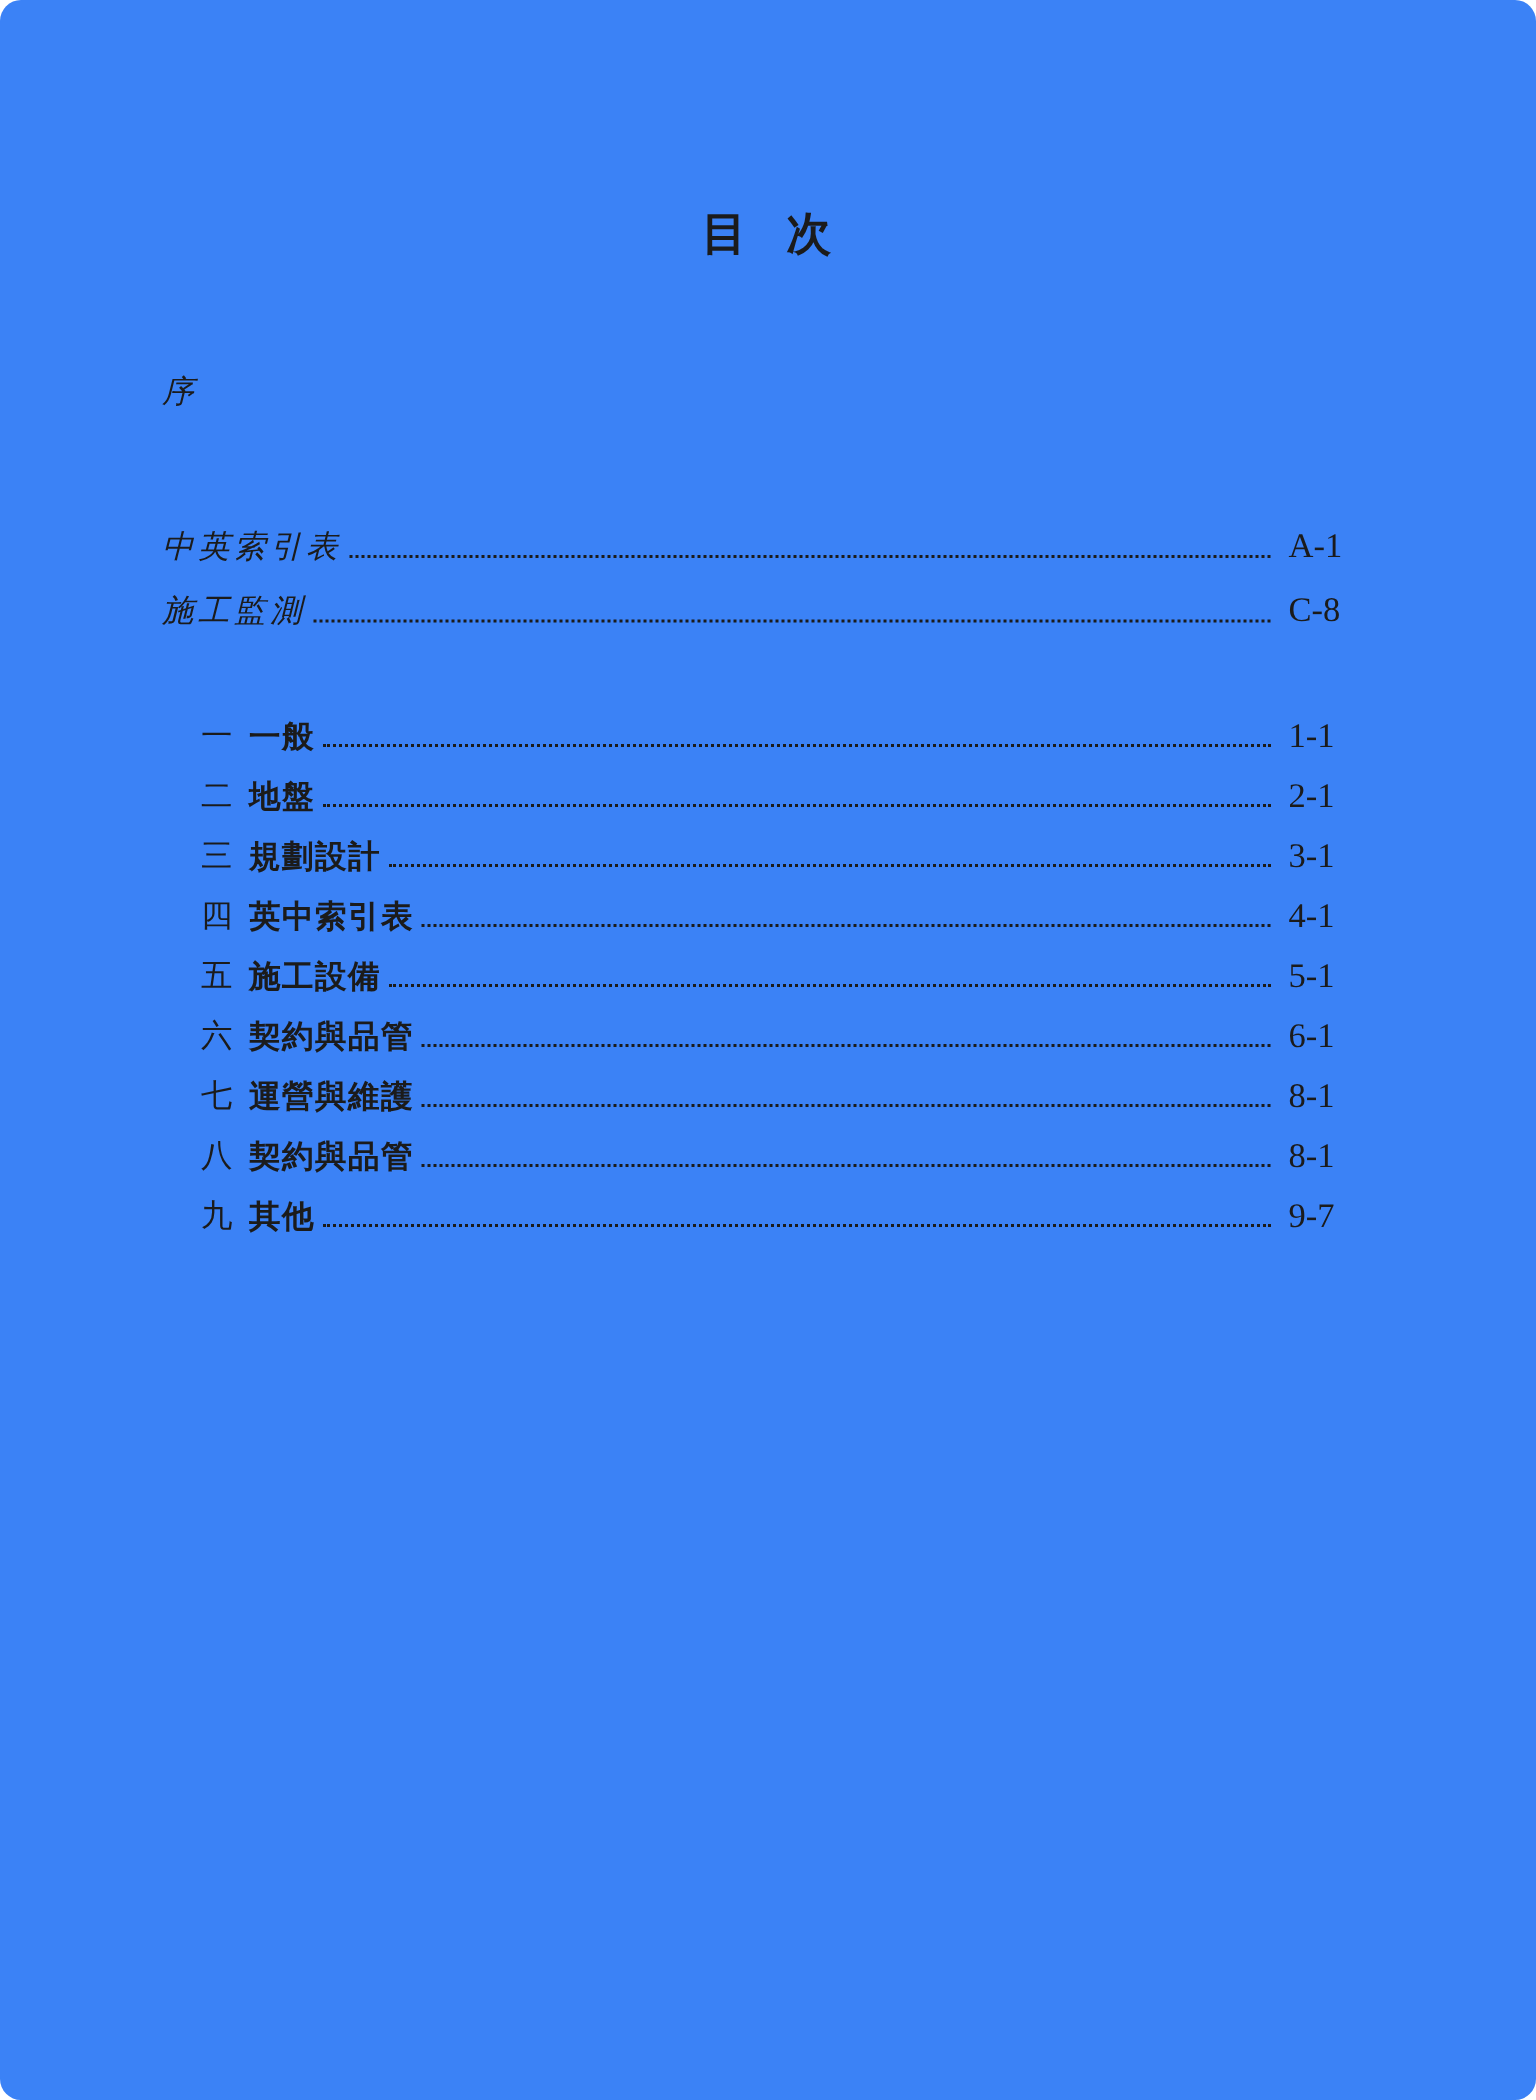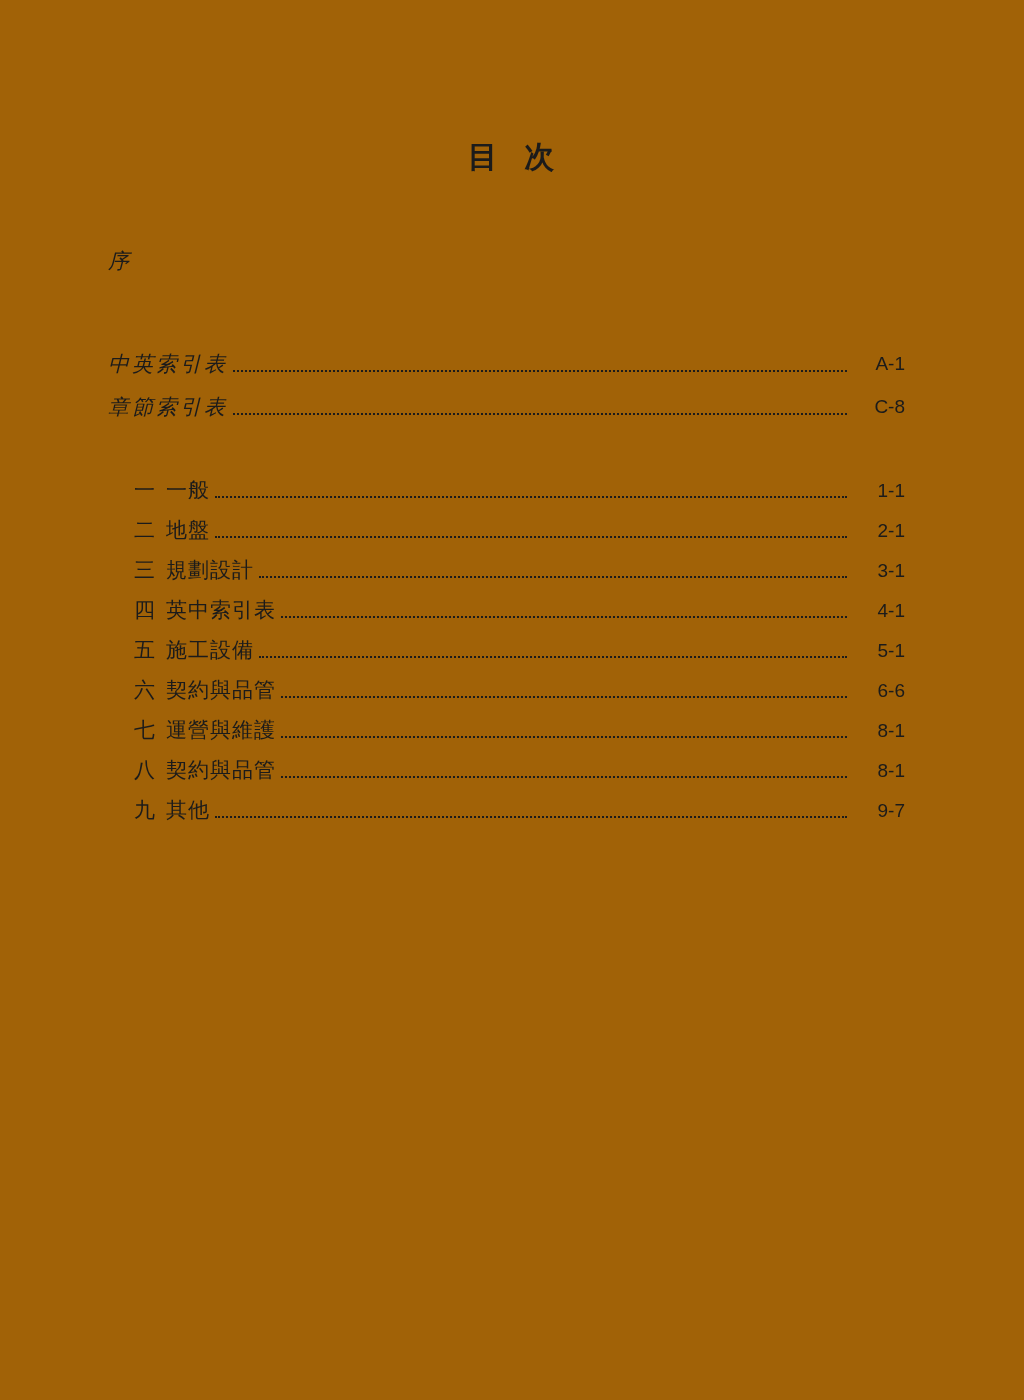--- a/index.html
+++ b/index.html
@@ -4,24 +4,25 @@
 <style>
   html, body {
     margin: 0;
     padding: 0;
     background: #ffffff;
   }
   .page {
     position: relative;
     width: 1024px;
     height: 1400px;
-    background: #a16207;
+    background: #3b82f6;
     color: #1b1b1b;
     font-family: "DejaVu Serif", serif;
     overflow: hidden;
+    border-radius: 14px;
   }
   .doc-title {
     position: absolute;
     top: 140px;
     left: 0;
     right: 0;
     text-align: center;
     font-size: 30px;
     line-height: 34px;
     font-weight: bold;
@@ -69,35 +70,36 @@
     white-space: nowrap;
     flex: 0 0 auto;
   }
   .chapter-num {
     flex: 0 0 auto;
     letter-spacing: 0;
     margin-right: 11px;
   }
   .chapter-label {
     letter-spacing: 1px;
+    font-weight: bold;
   }
   .leader {
     flex: 1 1 auto;
     border-bottom: 2px dotted #1b1b1b;
     margin: 0 12px 7px 5px;
     min-width: 20px;
   }
   .row-page {
     flex: 0 0 auto;
     width: 46px;
-    text-align: right;
-    font-family: Liberation Sans, sans-serif;
+    text-align: left;
+    font-family: Liberation Serif, serif;
     font-style: normal;
     letter-spacing: 0;
-    font-size: 19px;
+    font-size: 23px;
     white-space: nowrap;
   }
 </style>
 </head>
 <body>
 
 <div class="page">
 
   <div class="doc-title">目 次</div>
 
@@ -105,21 +107,21 @@
     <div class="front-row kai">序</div>
   </div>
 
   <div class="section index-section">
     <div class="toc-row">
       <span class="row-label kai">中英索引表</span>
       <span class="leader"></span>
       <span class="row-page">A-1</span>
     </div>
     <div class="toc-row">
-      <span class="row-label kai">章節索引表</span>
+      <span class="row-label kai">施工監測</span>
       <span class="leader"></span>
       <span class="row-page">C-8</span>
     </div>
   </div>
 
   <div class="section chapter-section">
     <div class="toc-row">
       <span class="row-label chapter-num">一</span>
       <span class="row-label chapter-label">一般</span>
       <span class="leader"></span>
@@ -146,21 +148,21 @@
     <div class="toc-row">
       <span class="row-label chapter-num">五</span>
       <span class="row-label chapter-label">施工設備</span>
       <span class="leader"></span>
       <span class="row-page">5-1</span>
     </div>
     <div class="toc-row">
       <span class="row-label chapter-num">六</span>
       <span class="row-label chapter-label">契約與品管</span>
       <span class="leader"></span>
-      <span class="row-page">6-6</span>
+      <span class="row-page">6-1</span>
     </div>
     <div class="toc-row">
       <span class="row-label chapter-num">七</span>
       <span class="row-label chapter-label">運營與維護</span>
       <span class="leader"></span>
       <span class="row-page">8-1</span>
     </div>
     <div class="toc-row">
       <span class="row-label chapter-num">八</span>
       <span class="row-label chapter-label">契約與品管</span>

